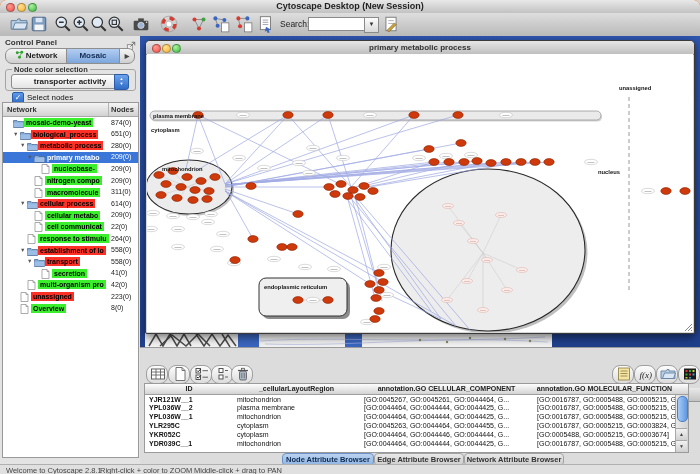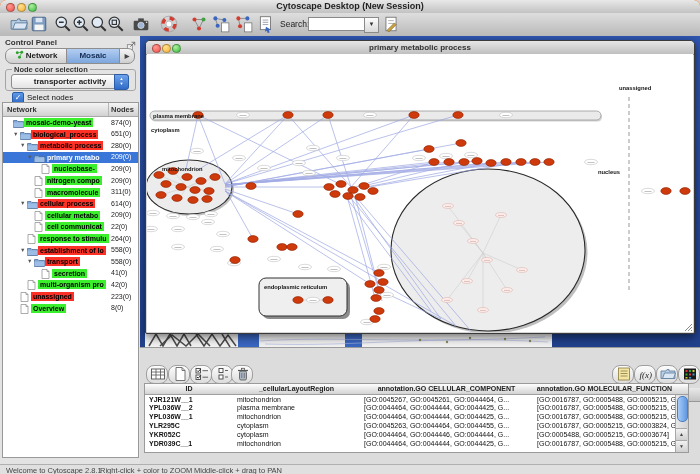--- a/index.html
+++ b/index.html
@@ -697,20 +697,25 @@
         <div class="tcell" style="left: 88px; width: 127px; top: 55.5px;">mitochondrion</div>
         <div class="tcell" style="left: 215px; width: 173px; top: 55.5px;">[GO:0044464, GO:0044444, GO:0044425, G...</div>
         <div class="tcell" style="left: 388px; width: 143px; top: 55.5px;">[GO:0016787, GO:0005488, GO:0005215, G...</div>
         <div class="hcell" style="left: 531px; width: 12px; border-right: none;"></div>
         <div id="vscroll">
           <div id="vthumb"></div>
           <div class="sarr" style="top: 33px;">▲</div>
           <div class="sarr" style="top: 45px;">▼</div>
         </div>
       </div>
+    <div id="dp-tabs">
+        <div class="dptab sel" style="left: 142px; width: 90px;">Node Attribute Browser</div>
+        <div class="dptab" style="left: 234px; width: 88px;">Edge Attribute Browser</div>
+        <div class="dptab" style="left: 324px; width: 98px;">Network Attribute Browser</div>
+      </div>
   </div>
 
   <div id="statusbar" class="abs">
     <span style="left:6px;">Welcome to Cytoscape 2.8.1</span>
     <span style="left:100px;">Right-click + color to ZOOM</span>
     <span style="left:194px;">Middle-click + drag to PAN</span>
   </div>
 
 </div>
 

